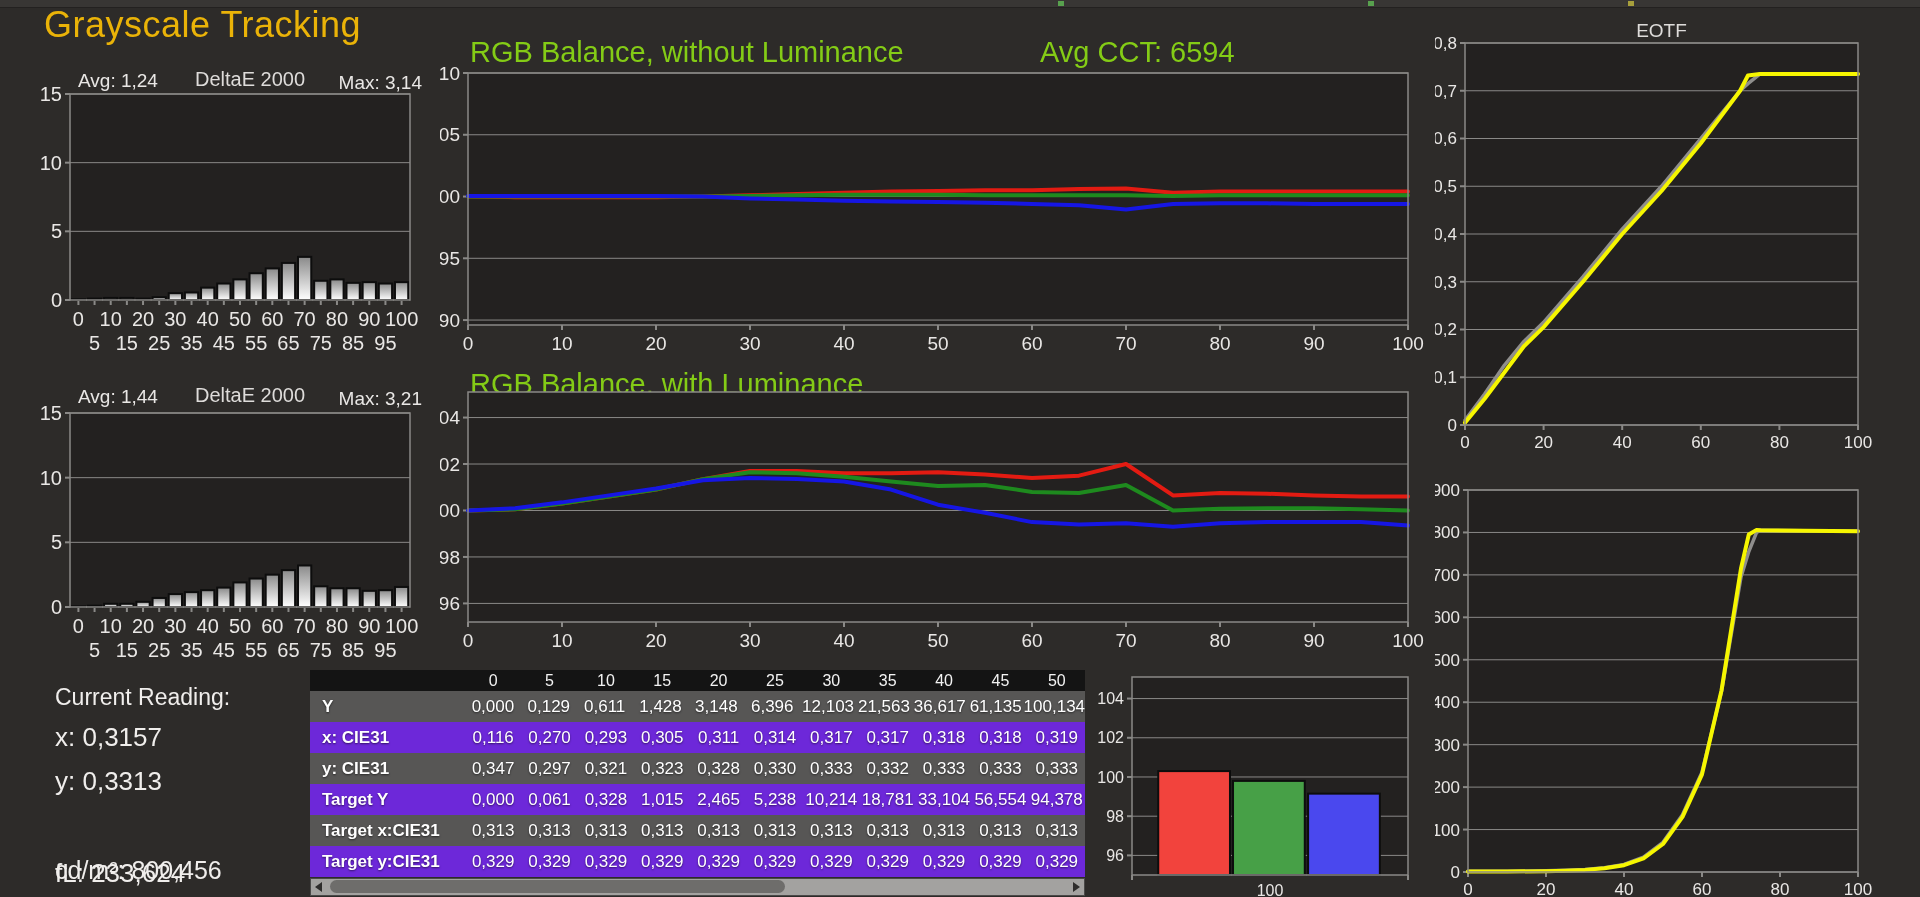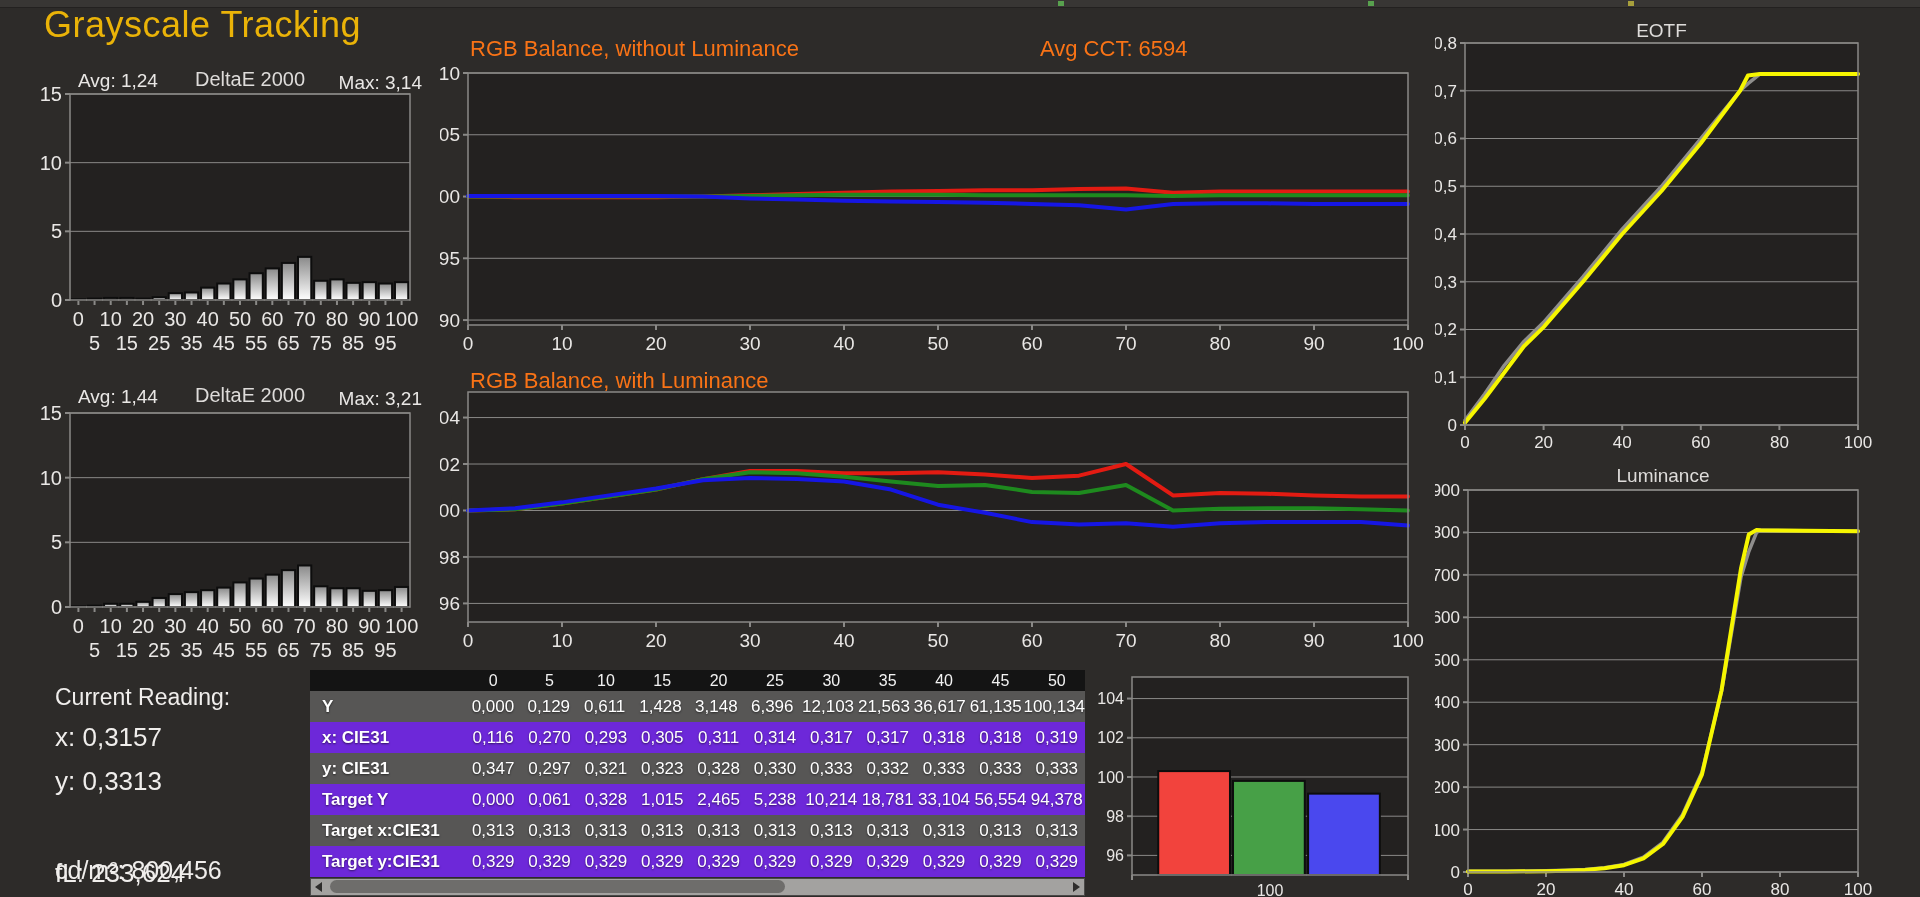--- a/index.html
+++ b/index.html
@@ -5,21 +5,21 @@
   html,body{margin:0;padding:0;background:#1d1c1b;}
   #root{position:relative;width:1920px;height:897px;background:#2d2b29;overflow:hidden;
         font-family:"Liberation Sans",sans-serif;color:#f0eeec;}
   .topstrip{position:absolute;left:0;top:0;width:1920px;height:7px;background:#383634;border-bottom:1px solid #232120;}
   .strip-marker{position:absolute;top:1px;height:5px;width:6px;}
   .page-title{position:absolute;left:44px;top:4px;font-size:36px;font-weight:400;color:#eab308;letter-spacing:0.5px;}
   .chartbox{position:absolute;}
   .chartbox svg{position:absolute;left:0;top:0;}
   .ch-label{position:absolute;font-size:19px;color:#e9e7e5;white-space:nowrap;text-align:right;}
   .ch-title{position:absolute;font-size:20px;color:#dedcda;white-space:nowrap;text-align:center;}
-  .big-title{font-size:22px;color:#f97316;}
+  .big-title{font-size:29px;color:#84cc16;}
   
   .reading{position:absolute;left:55px;top:680px;width:250px;}
   .reading .head{position:absolute;top:4px;font-size:23px;}
   .reading .v1{position:absolute;top:42px;font-size:26px;}
   .reading .v2{position:absolute;top:86px;font-size:26px;text-align:center;}
   .reading .v3{position:absolute;top:131px;font-size:26px;margin-top:47px;}
   .reading .v4{position:absolute;top:176px;font-size:25px;}
   
   .mtable{position:absolute;left:310px;top:670px;width:775px;height:227px;font-family:"Liberation Sans",sans-serif;}
   .trow{display:flex;width:775px;height:31px;line-height:31px;font-size:17px;text-shadow:0 1px 2px rgba(0,0,0,.55);}
@@ -518,21 +518,20 @@
         <text x="344.40000000000003" y="428" fill="#e9e7e5" font-size="17" text-anchor="middle" font-family="Liberation Sans,sans-serif">80</text>
         <line x1="423" y1="405" x2="423" y2="410" stroke="#8a8987" stroke-width="2"></line>
         <text x="423" y="428" fill="#e9e7e5" font-size="17" text-anchor="middle" font-family="Liberation Sans,sans-serif">100</text>
         <polyline points="30,400.225 49.650000000000006,373.9625 69.30000000000001,345.3125 88.94999999999999,321.4375 108.60000000000001,302.3375 147.89999999999998,256.975 187.20000000000002,209.22500000000002 226.5,166.25 265.79999999999995,118.50000000000006 305.09999999999997,70.75000000000006 312.96,63.587500000000034 324.75,54.03750000000002 423,54.03750000000002" fill="none" stroke="#8f8e8c" stroke-width="3.5" stroke-linejoin="round" stroke-linecap="round"></polyline>
         <polyline points="30,402.6125 49.650000000000006,378.7375 69.30000000000001,352.475 88.94999999999999,326.2125 108.60000000000001,307.1125 147.89999999999998,261.75 187.20000000000002,214 226.5,171.02500000000003 265.79999999999995,123.27500000000003 305.09999999999997,70.75000000000006 312.96,55.47000000000003 324.75,54.03750000000002 423,54.03750000000002" fill="none" stroke="#f6f600" stroke-width="4" stroke-linejoin="round" stroke-linecap="round"></polyline>
         <rect x="30" y="23" width="393" height="382" fill="none" stroke="#8a8987" stroke-width="1.5"></rect>
       </svg>
   </div>
 
   <div class="chartbox" style="left:1435px;top:465px;width:450px;height:432px;">
-    <div class="ch-title" style="left:33px;top:0px;width:390px;font-size:19px;">Luminance</div>
     <svg width="450" height="432">
         <rect x="33" y="25" width="390" height="382" fill="#232120"></rect>
         <line x1="33" y1="407" x2="423" y2="407" stroke="#8a8987" stroke-width="1"></line>
         <line x1="28" y1="407" x2="33" y2="407" stroke="#8a8987" stroke-width="2"></line>
         <text x="25" y="412.95" fill="#e9e7e5" font-size="17" text-anchor="end" font-family="Liberation Sans,sans-serif">0</text>
         <line x1="33" y1="364.55555555555554" x2="423" y2="364.55555555555554" stroke="#8a8987" stroke-width="1"></line>
         <line x1="28" y1="364.55555555555554" x2="33" y2="364.55555555555554" stroke="#8a8987" stroke-width="2"></line>
         <text x="25" y="370.50555555555553" fill="#e9e7e5" font-size="17" text-anchor="end" font-family="Liberation Sans,sans-serif">100</text>
         <line x1="33" y1="322.1111111111111" x2="423" y2="322.1111111111111" stroke="#8a8987" stroke-width="1"></line>
         <line x1="28" y1="322.1111111111111" x2="33" y2="322.1111111111111" stroke="#8a8987" stroke-width="2"></line>

